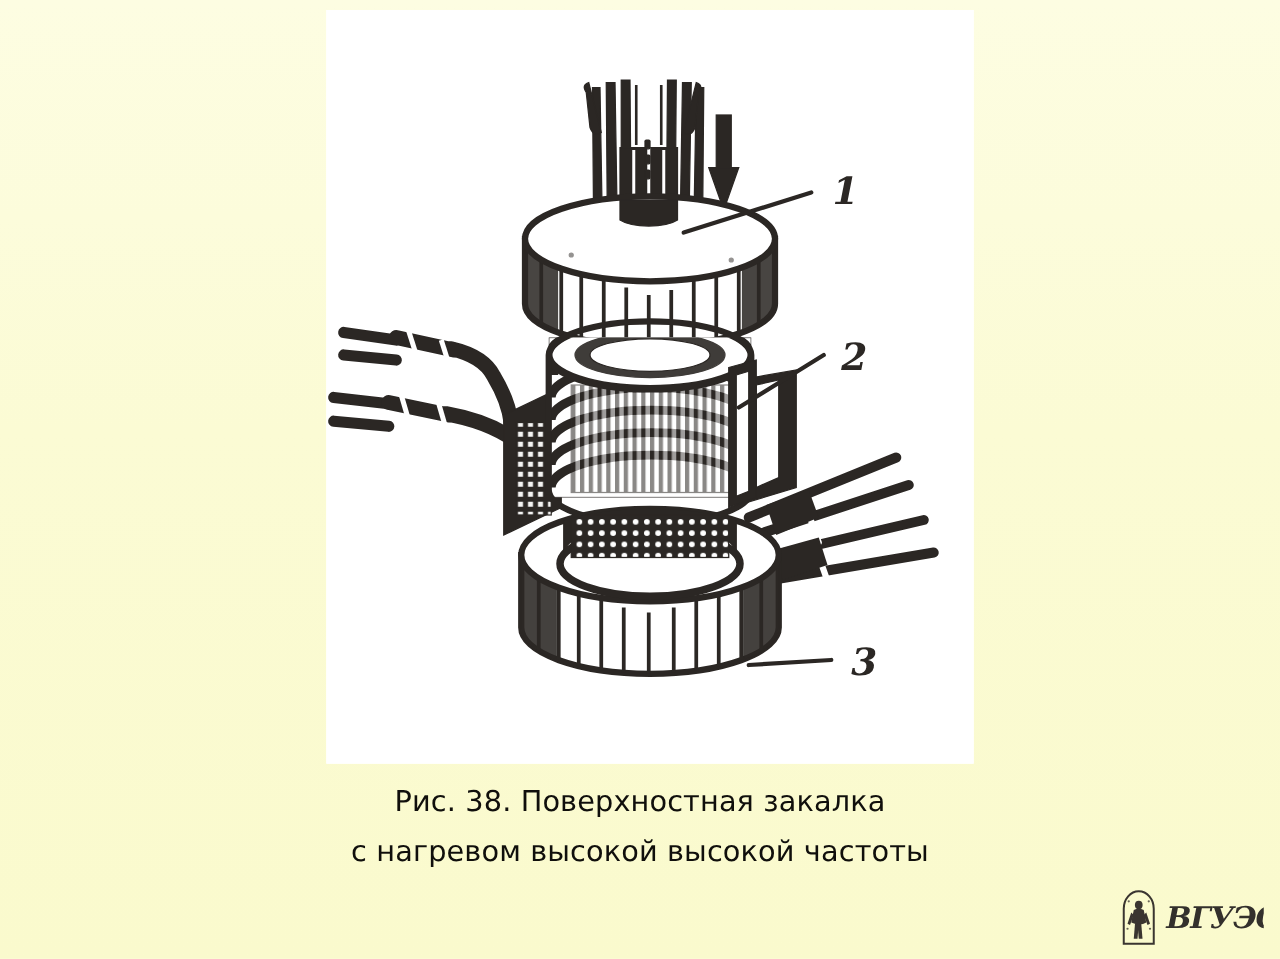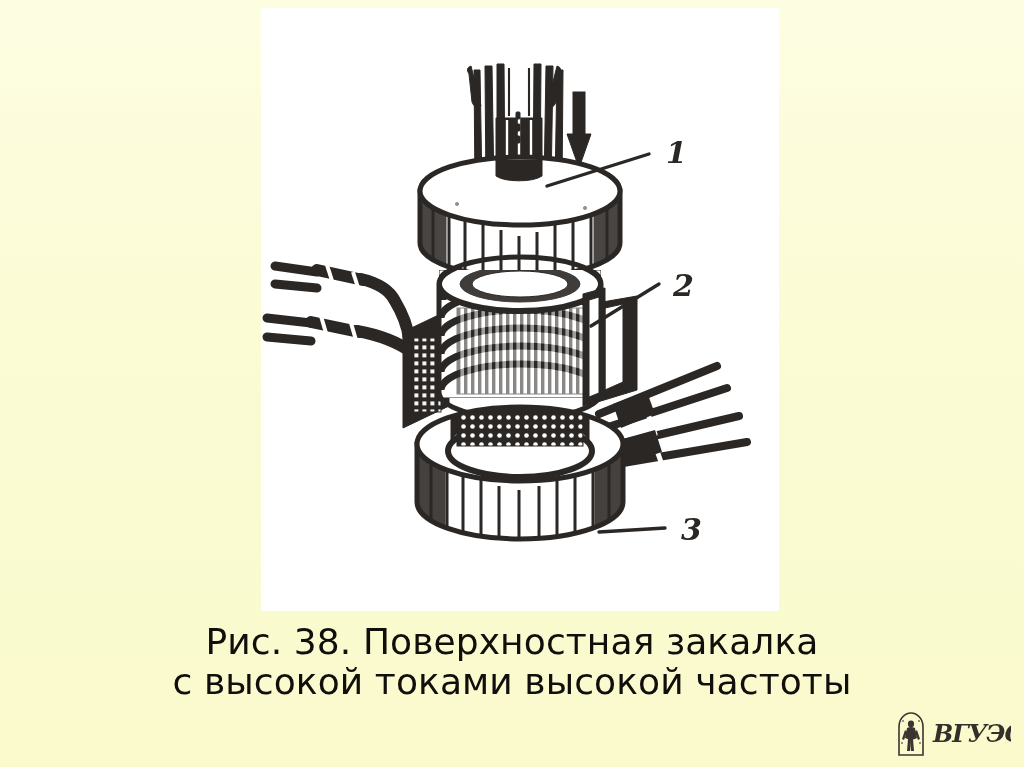--- a/index.html
+++ b/index.html
@@ -40,21 +40,21 @@
   }
 
   
   #caption {
     position: absolute;
     left: 0;
     top: 622px;
     width: 1024px;
     text-align: center;
     color: #100f0c;
-    font-size: 36px;
+    font-size: 23px;
     line-height: 40px;
     letter-spacing: 0.1px;
     font-family: "DejaVu Sans", sans-serif;
   }
   #caption .cap-line { display: block; white-space: pre; }
 
   
   #logo {
     position: absolute;
     left: 896px;
@@ -284,21 +284,21 @@
           <text x="412" y="288">2</text>
           <text x="420" y="532">3</text>
         </g>
 
       </g>
     </svg>
   </div>
 
   <div id="caption">
     <span class="cap-line">Рис. 38. Поверхностная закалка</span>
-    <span class="cap-line">с высокой токами высокой частоты</span>
+    <span class="cap-line">с нагревом высокой высокой частоты</span>
   </div>
 
   <div id="logo">
     <svg class="emblem" width="30" height="50" viewBox="0 0 30 50">
       <path d="M3,46 L3,18 A12,14 0 0 1 27,18 L27,46 Z" fill="none" stroke="#3a3530" stroke-width="1.6"></path>
       <g fill="#3a3530">
         <ellipse cx="15" cy="15" rx="3.1" ry="3.4"></ellipse>
         <path d="M11,19 q4,-2 8,0 l2,10 q-5,3 -12,0 z"></path>
         <path d="M9,21 l-3,9 l2,1 l3,-8 z"></path>
         <path d="M21,21 l3,9 l-2,1 l-3,-8 z"></path>

